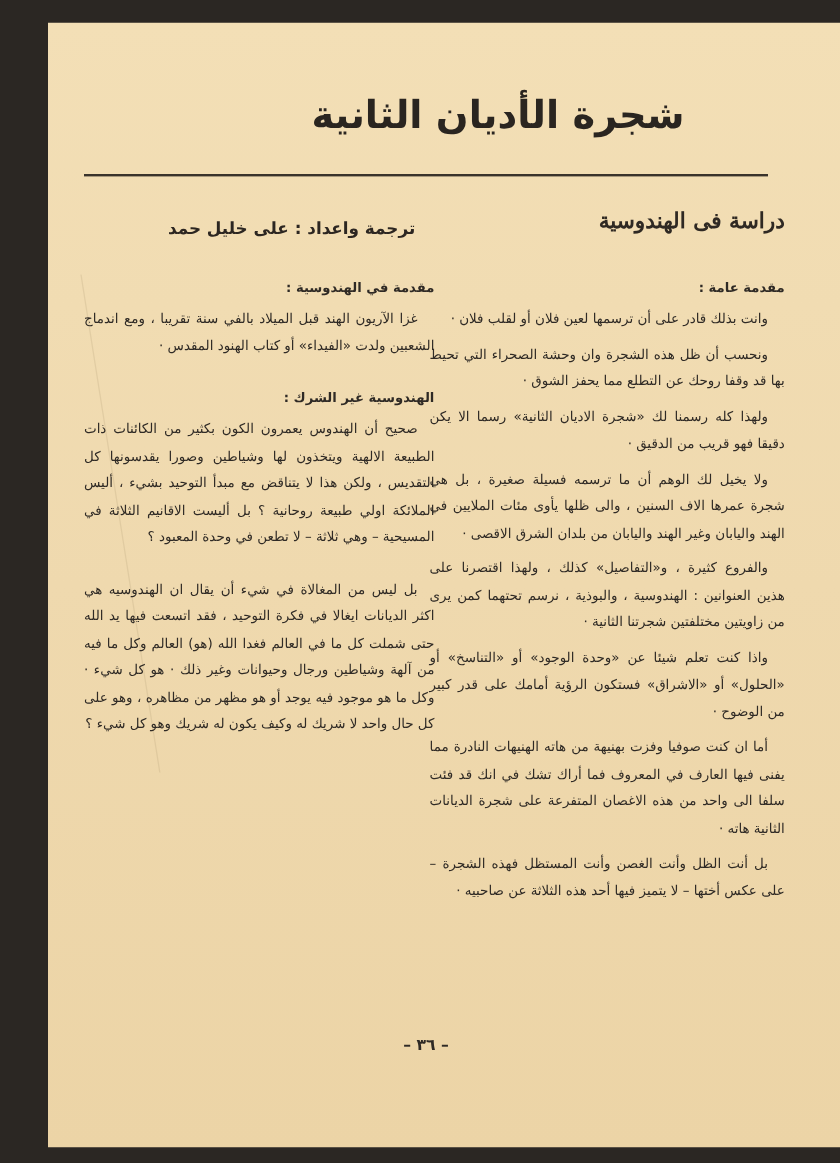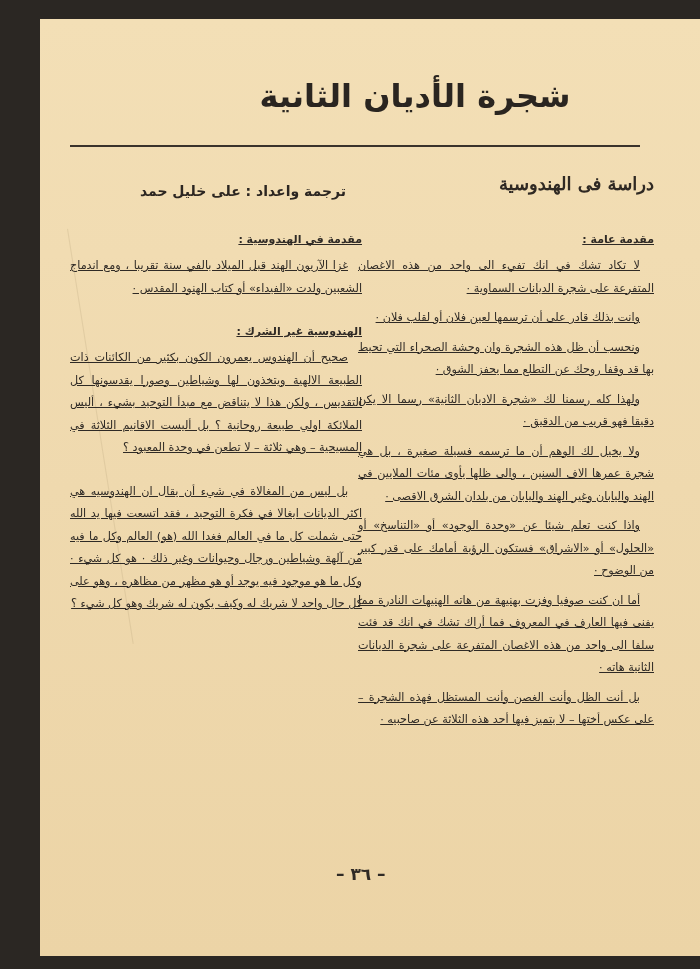--- a/index.html
+++ b/index.html
@@ -57,40 +57,39 @@
   }
   .col {
     position: absolute;
     top: 210px;
     direction: rtl;
     text-align: justify;
     font-family: "DejaVu Sans", sans-serif;
     font-size: 11.2px;
     line-height: 22.5px;
     color: #2f2a25;
-    text-decoration: underline;
   }
   .col-right { right: 72px; width: 296px; }
   .col-left  { left: 30px; width: 292px; }
   .col h3 {
     font-size: 11px;
     font-weight: bold;
     margin-bottom: 4px;
     line-height: 22px;
   }
   .col p {
     text-indent: 14px;
     margin-bottom: 7px;
   }
   .col .gap { height: 14px; }
   .page-number {
     position: absolute;
     top: 845px; left: 296px;
     font-weight: bold;
-    font-size: 17px;
+    font-size: 13px;
     color: #2f2a25;
     direction: rtl;
   }
   .crease {
     position: absolute;
     left: 27px; top: 210px; width: 1px; height: 420px;
     background: rgba(180, 160, 120, 0.25);
     transform: rotate(-9deg);
     transform-origin: top left;
   }
@@ -103,25 +102,25 @@
   <div class="crease"></div>
 
   <h1 class="title">شجرة الأديان الثانية</h1>
   <div class="title-rule"></div>
 
   <h2 class="subtitle">دراسة فى الهندوسية</h2>
   <div class="byline">ترجمة واعداد : على خليل حمد</div>
 
   <div class="col col-right">
     <h3>مقدمة عامة :</h3>
-    <p>لا تكاد تشك في انك تفيء الى واحد من هذه الاغصان المتفرعة على شجرة الديانات السماوية ·</p>
     <p>وانت بذلك قادر على أن ترسمها لعين فلان أو لقلب فلان ·</p>
     <p>ونحسب أن ظل هذه الشجرة وان وحشة الصحراء التي تحيط بها قد وقفا روحك عن التطلع مما يحفز الشوق ·</p>
     <p>ولهذا كله رسمنا لك «شجرة الاديان الثانية» رسما الا يكن دقيقا فهو قريب من الدقيق ·</p>
     <p>ولا يخيل لك الوهم أن ما ترسمه فسيلة صغيرة ، بل هي شجرة عمرها الاف السنين ، والى ظلها يأوى مئات الملايين في الهند واليابان وغير الهند واليابان من بلدان الشرق الاقصى ·</p>
+    <p>والفروع كثيرة ، و«التفاصيل» كذلك ، ولهذا اقتصرنا على هذين العنوانين : الهندوسية ، والبوذية ، نرسم تحتهما كمن يرى من زاويتين مختلفتين شجرتنا الثانية ·</p>
     <p>واذا كنت تعلم شيئا عن «وحدة الوجود» أو «التناسخ» أو «الحلول» أو «الاشراق» فستكون الرؤية أمامك على قدر كبير من الوضوح ·</p>
     <p>أما ان كنت صوفيا وفزت بهنيهة من هاته الهنيهات النادرة مما يفنى فيها العارف في المعروف فما أراك تشك في انك قد فئت سلفا الى واحد من هذه الاغصان المتفرعة على شجرة الديانات الثانية هاته ·</p>
     <p>بل أنت الظل وأنت الغصن وأنت المستظل فهذه الشجرة – على عكس أختها – لا يتميز فيها أحد هذه الثلاثة عن صاحبيه ·</p>
   </div>
 
   <div class="col col-left">
     <h3>مقدمة في الهندوسية :</h3>
     <p>غزا الآريون الهند قبل الميلاد بالفي سنة تقريبا ، ومع اندماج الشعبين ولدت «الفيداء» أو كتاب الهنود المقدس ·</p>
     <div class="gap"></div>
     <h3>الهندوسية غير الشرك :</h3>

